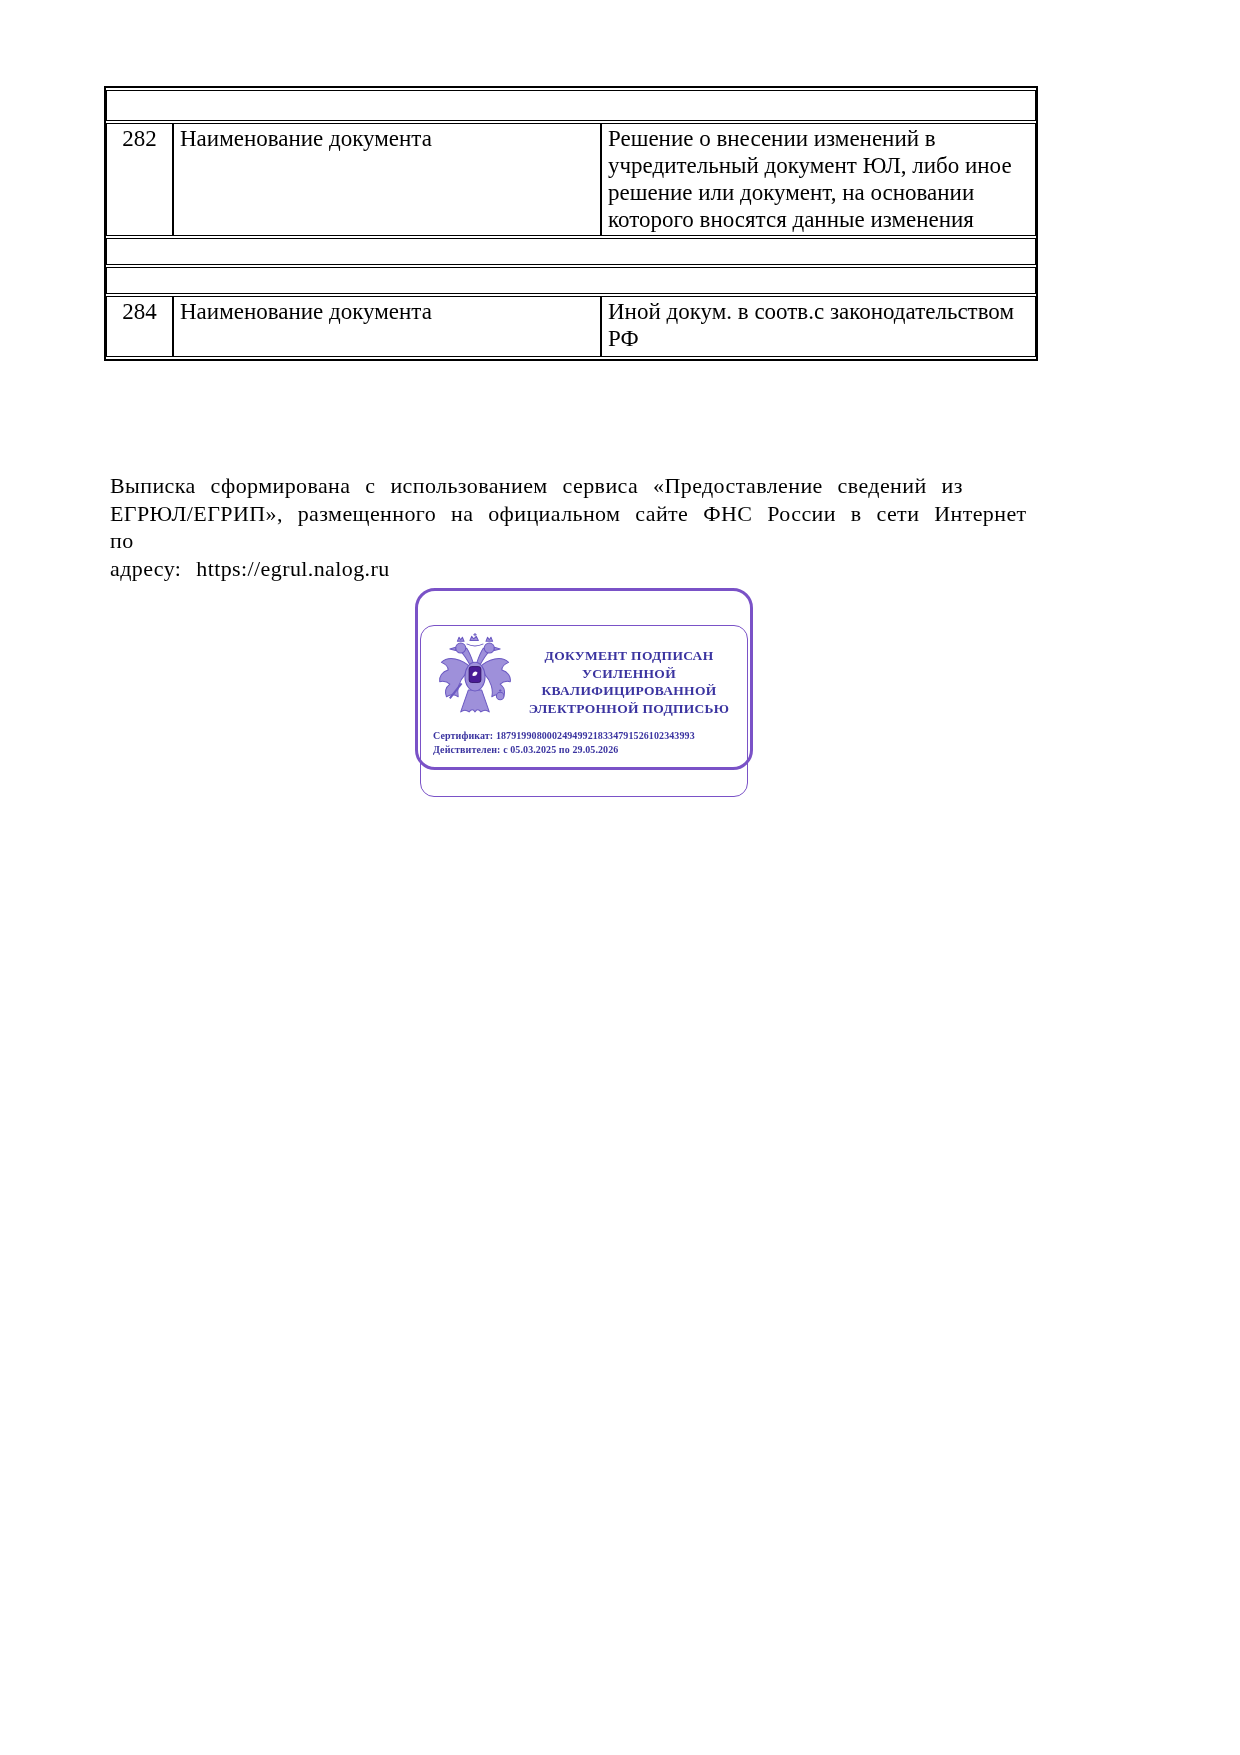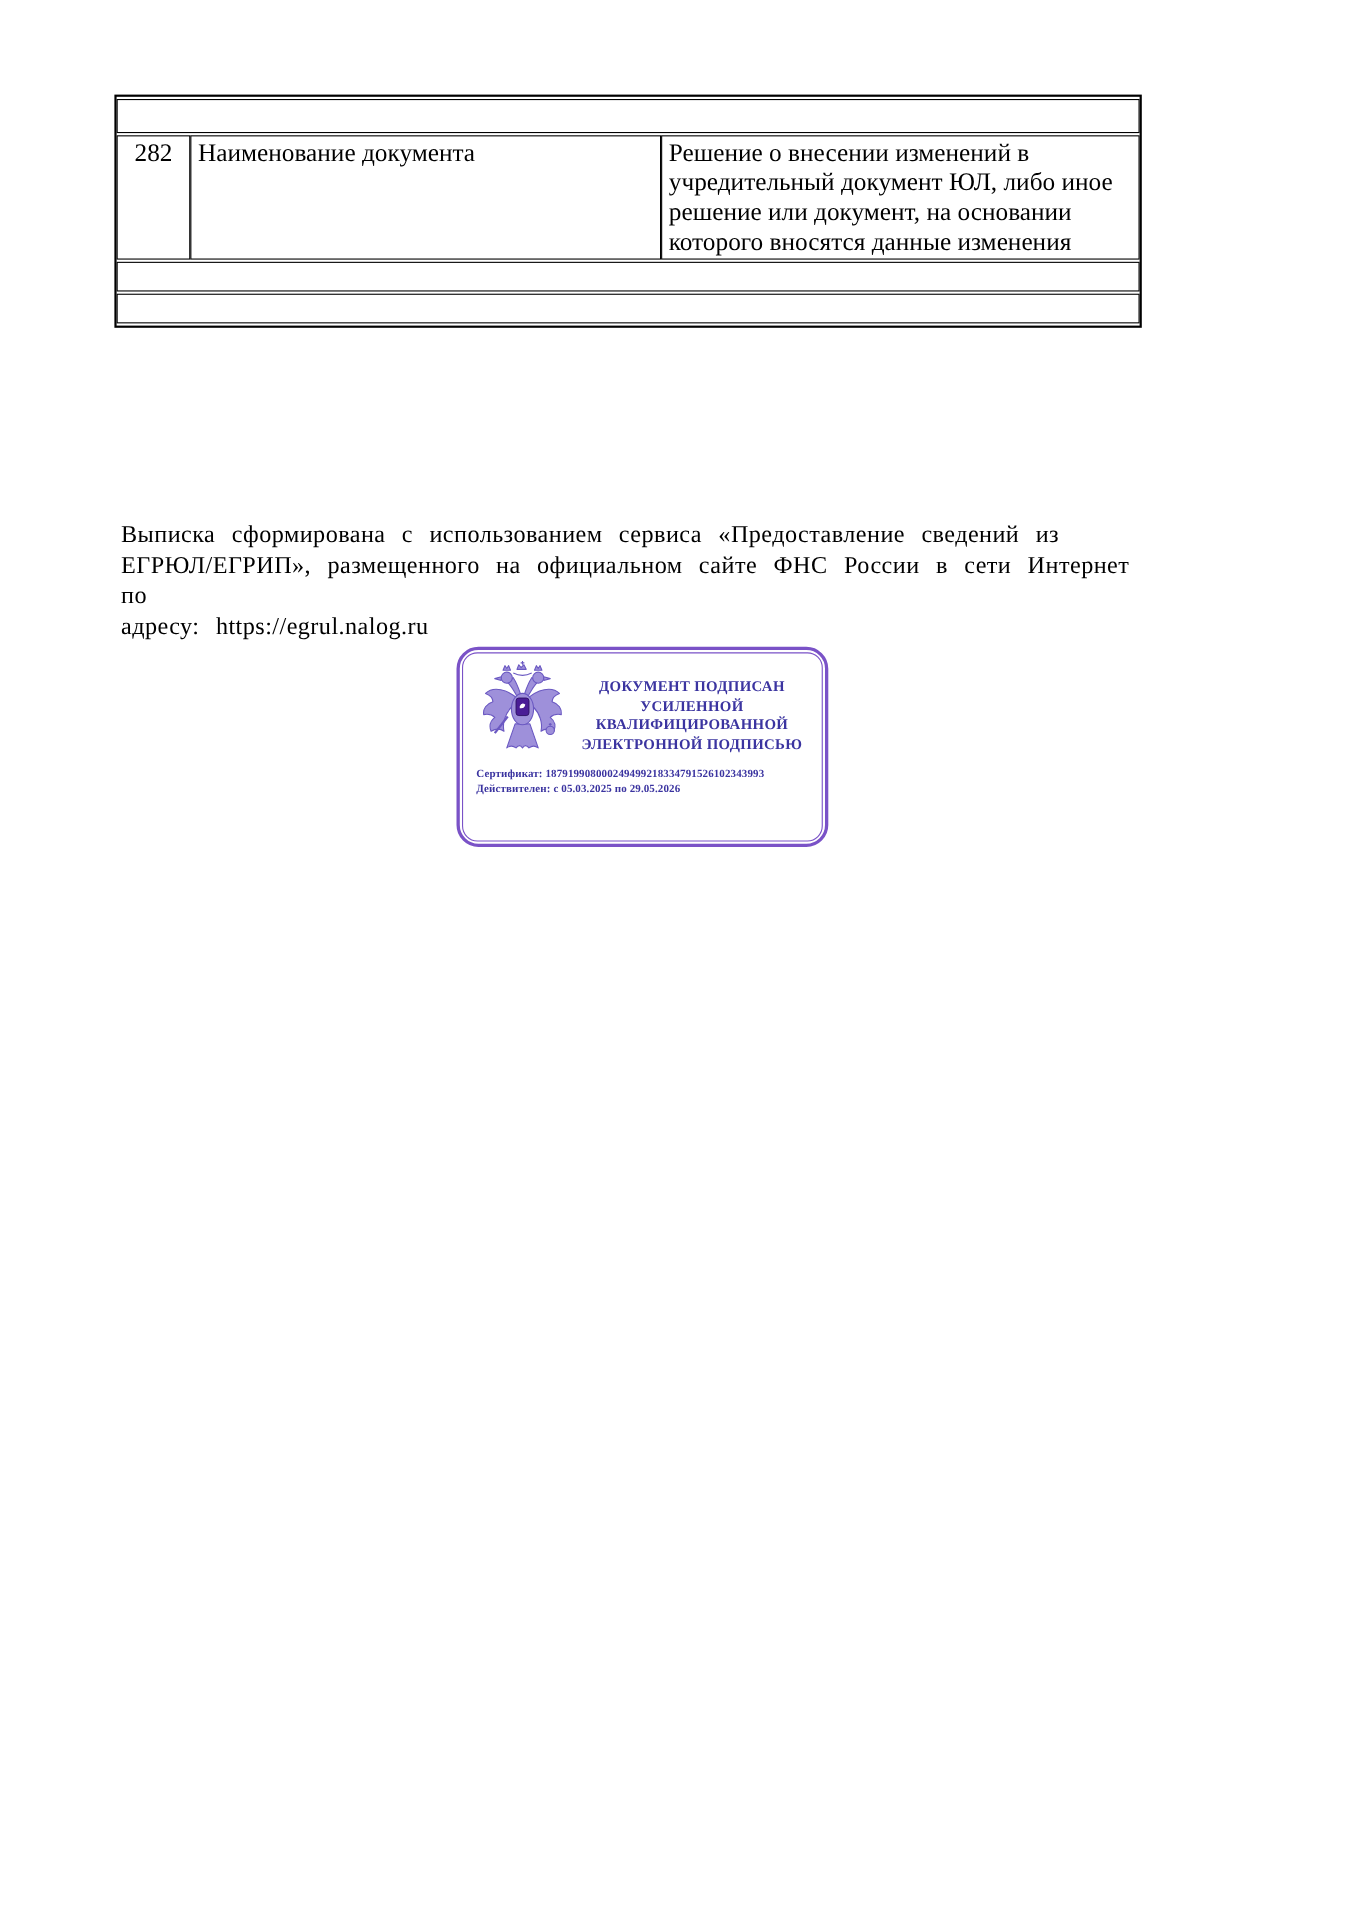--- a/index.html
+++ b/index.html
@@ -48,20 +48,21 @@
     border-radius:20px;
     padding:2px;
     background:#fff;
   }
   .stamp-inner{
     box-sizing:border-box;height:100%;
     border:1px solid var(--stamp_border,#7a52c7);
     border-radius:14px;
     padding:6px 12px 16px 12px;
     color:var(--stamp_text,#3b34a0);
+    margin-top:32px;
   }
   .stamp-top{display:flex;gap:6px;}
   .eagle{width:84px;height:96px;flex:none;}
   .stamp-title{
     flex:1;text-align:center;font-weight:bold;
     font-size:13.5px;line-height:17.5px;
     margin-top:15px;letter-spacing:0.3px;
   }
   .stamp-details{
     margin-top:1px;
@@ -101,20 +102,26 @@
 учредительный документ ЮЛ, либо иное
 решение или документ, на основании
 которого вносятся данные изменения</td>
       </tr>
       <tr class="sp">
         <td colspan="3"></td>
       </tr>
       <tr class="sp">
         <td colspan="3"></td>
       </tr>
+      <tr class="row-284">
+        <td class="cell-num">284</td>
+        <td class="cell-lbl">Наименование документа</td>
+        <td class="cell-val">Иной докум. в соотв.с законодательством
+РФ</td>
+      </tr>
     </tbody>
   </table>
 
   <div class="note">Выписка сформирована с использованием сервиса «Предоставление сведений из
 ЕГРЮЛ/ЕГРИП», размещенного на официальном сайте ФНС России в сети Интернет по
 адресу: https://egrul.nalog.ru</div>
 
   <div class="stamp">
     <div class="stamp-inner">
       <div class="stamp-top">

